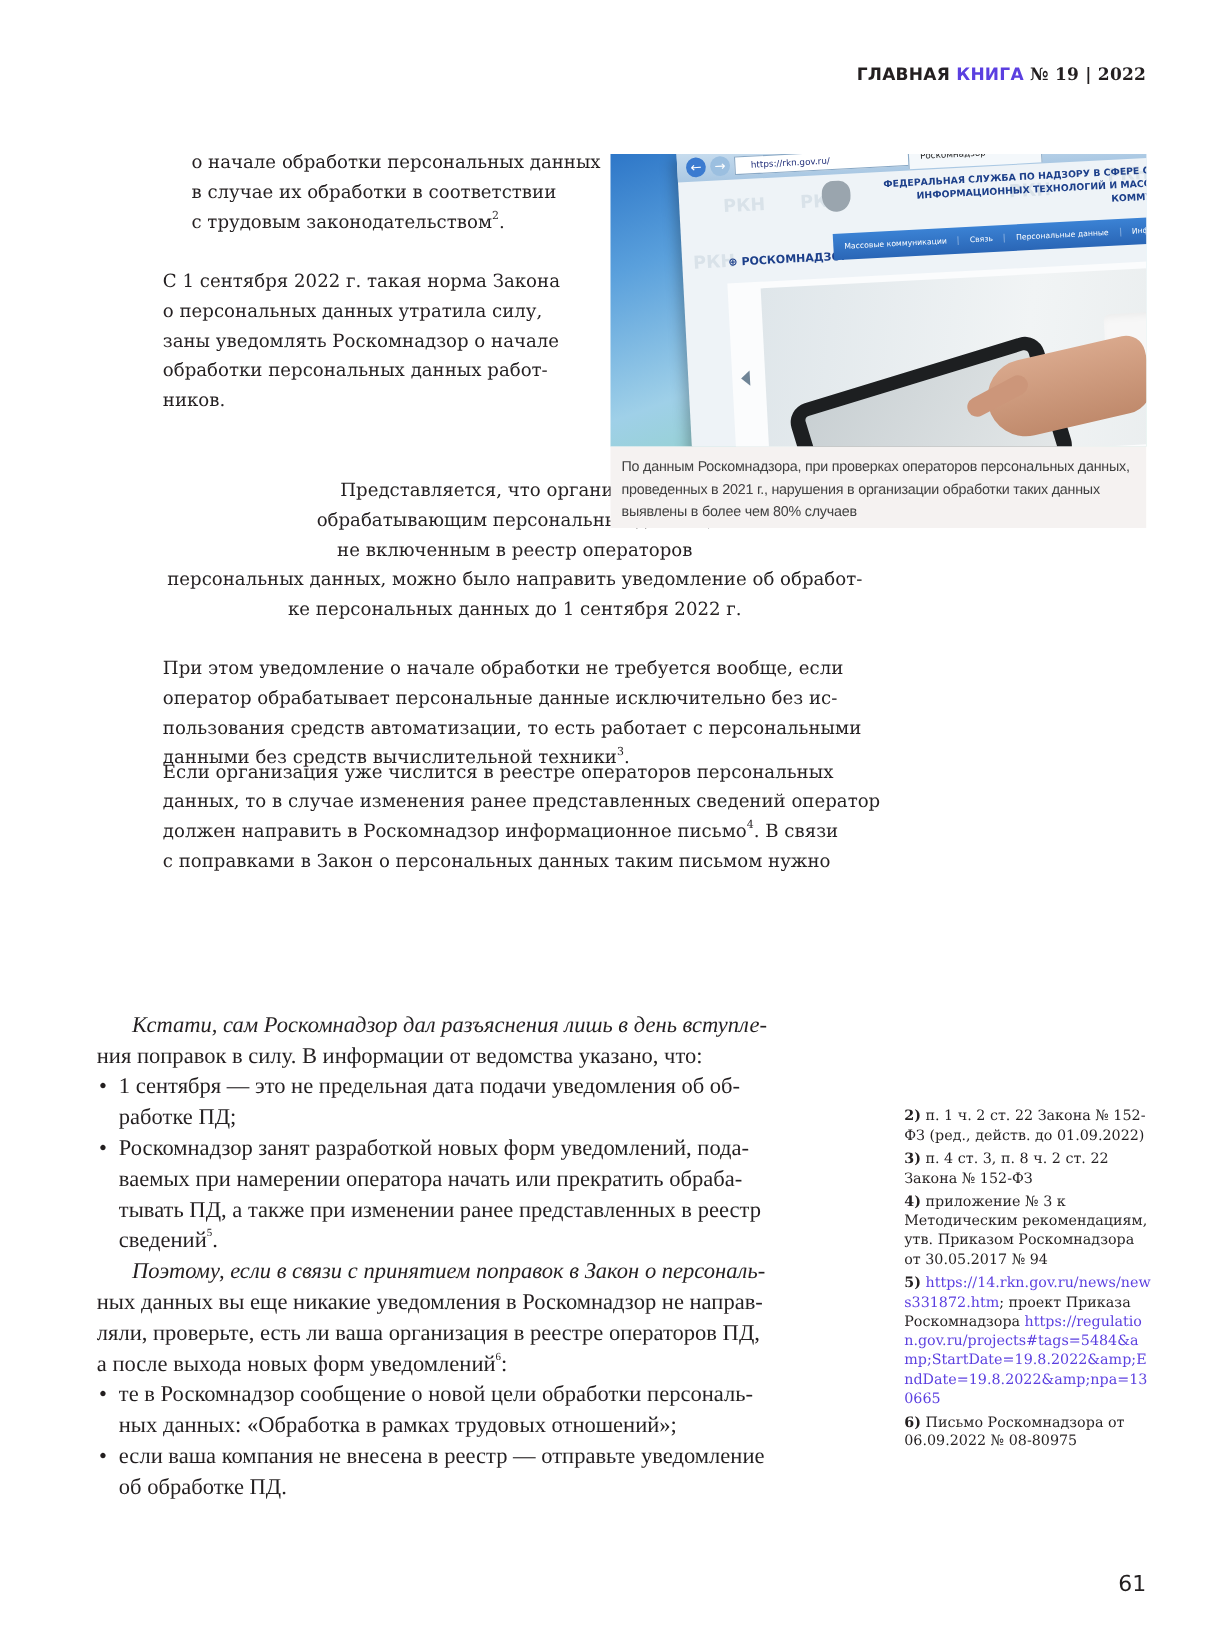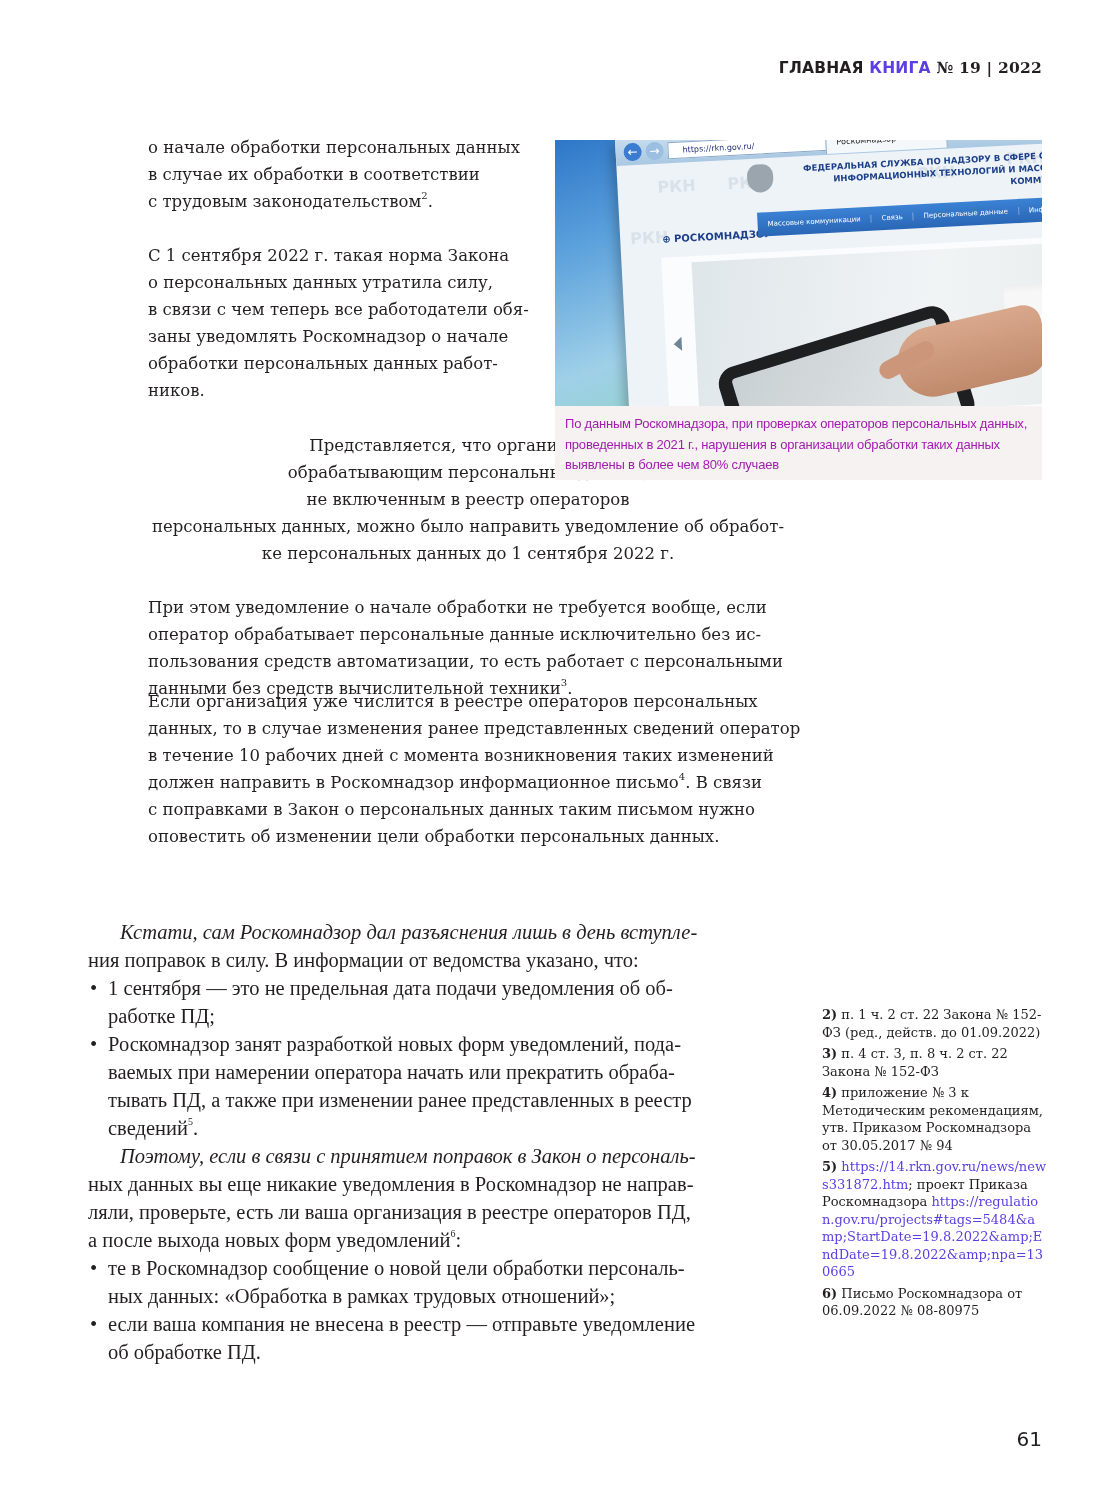--- a/index.html
+++ b/index.html
@@ -5,21 +5,21 @@
   html, body { margin: 0; padding: 0; background: #ffffff; }
   body { width: 1104px; height: 1500px; position: relative; overflow: hidden; color: #231f20; }
 
   
   .header { position: absolute; top: 58px; right: 62px; font-family: "DejaVu Sans", "Liberation Sans", sans-serif; font-weight: bold; font-size: 15.5px; letter-spacing: 0.2px; white-space: nowrap; margin-left: 39px; }
   .header .brand-accent { color: #5b3fe0; }
   .header .issue { font-family: "DejaVu Serif", serif; font-weight: bold; }
 
   
   .quote { position: absolute; left: 148px; font-family: "DejaVu Serif", "Liberation Serif", serif; font-size: 16.5px; line-height: 27px; color: #231f20; }
-  .q1 { top: 134px; width: 400px; }
+  .q1 { top: 134px; width: 400px; margin-left: 26px; }
   .q2 { top: 242px; width: 400px; }
   .q3 { top: 432px; width: 640px; text-align: center; }
   .q4 { top: 594px; width: 640px; }
   .q5 { top: 688px; width: 640px; }
   .qline { display: block; white-space: nowrap; }
   sup { font-size: 10px; line-height: 0; position: relative; top: -2px; }
 
   
   .photo { position: absolute; left: 555px; top: 140px; width: 487px; height: 266px; overflow: hidden; background: linear-gradient(160deg, #2e77c8 0%, #5aa0dc 25%, #9fd0e8 55%, #8fd3c0 80%, #7fcab0 100%); }
   .browser { position: absolute; left: 60px; top: 0px; width: 460px; height: 290px; background: #eef3f7; transform: rotate(-3deg); transform-origin: 0 0; box-shadow: -4px 4px 12px rgba(0,0,0,0.25); }
@@ -37,21 +37,21 @@
   .menu span { color: #fff; font-family: "DejaVu Sans", sans-serif; font-size: 7px; padding: 0 10px; border-right: 1px solid rgba(255,255,255,0.35); white-space: nowrap; }
   .slide { position: absolute; left: 40px; top: 120px; width: 420px; height: 170px; background: #fbfcfd; }
   .slide-img { position: absolute; left: 30px; top: 6px; width: 390px; height: 160px; background: linear-gradient(100deg, #dfe6ea 0%, #f1f4f5 60%, #e8eced 100%); overflow: hidden; }
   .tablet { position: absolute; left: 28px; top: 80px; width: 240px; height: 120px; background: #1d1f21; border-radius: 18px; transform: rotate(-14deg); }
   .tablet-screen { position: absolute; left: 14px; top: 12px; right: 14px; bottom: 12px; background: linear-gradient(135deg, #c9d0d3, #e3e7e8); border-radius: 4px; }
   .cup { position: absolute; right: 10px; top: 40px; width: 70px; height: 70px; background: #f7f7f7; border-radius: 6px 6px 20px 20px; box-shadow: inset -6px 0 10px rgba(0,0,0,0.08); }
   .hand { position: absolute; right: 40px; top: 70px; width: 150px; height: 70px; background: linear-gradient(#d9a88c, #c08a6c); border-radius: 40px 20px 30px 40px; transform: rotate(-10deg); }
   .finger { position: absolute; right: 150px; top: 100px; width: 60px; height: 18px; background: #cc967a; border-radius: 10px; transform: rotate(-25deg); }
   .slide-arrow { position: absolute; left: 8px; top: 80px; width: 0; height: 0; border-top: 7px solid transparent; border-bottom: 7px solid transparent; border-right: 8px solid #6f8496; }
 
-  .caption { position: absolute; left: 555px; top: 406px; width: 487px; height: 74px; background: #f5f2f1; box-sizing: border-box; padding: 8px 10px 0 10px; font-family: "Liberation Sans", "DejaVu Sans", sans-serif; font-size: 13px; line-height: 20.5px; color: #a21caf; letter-spacing: -0.2px; }
+  .caption { position: absolute; left: 555px; top: 406px; width: 487px; height: 74px; background: #f5f2f1; box-sizing: border-box; padding: 8px 10px 0 10px; font-family: "Liberation Sans", "DejaVu Sans", sans-serif; font-size: 13px; line-height: 20.5px; color: #404040; letter-spacing: -0.2px; }
 
   
   .body-text { position: absolute; left: 88px; width: 690px; font-family: "Liberation Serif", "DejaVu Serif", serif; font-size: 20.5px; line-height: 28px; color: #231f20; }
   .p-main { top: 918px; }
   .line { display: block; white-space: nowrap; }
   .indent { padding-left: 32px; font-style: italic; }
   .bullet { display: block; position: relative; padding-left: 20px; }
   .bullet .dot { position: absolute; left: 2px; top: 0; }
 
   
@@ -73,21 +73,20 @@
 
 <div class="quote q1">
   <span class="qline">о начале обработки персональных данных</span>
   <span class="qline">в случае их обработки в соответствии</span>
   <span class="qline"><span>с трудовым законодательством</span><sup>2</sup><span>.</span></span>
 </div>
 
 <div class="quote q2">
   <span class="qline">С 1 сентября 2022 г. такая норма Закона</span>
   <span class="qline">о персональных данных утратила силу,</span>
-  <span class="qline">в связи с чем теперь все работодатели обя-</span>
   <span class="qline">заны уведомлять Роскомнадзор о начале</span>
   <span class="qline">обработки персональных данных работ-</span>
   <span class="qline">ников.</span>
 </div>
 
 <div class="quote q3">
   <span class="qline">Представляется, что организациям,</span>
   <span class="qline">обрабатывающим персональные данные,</span>
   <span class="qline">не включенным в реестр операторов</span>
   <span class="qline">персональных данных, можно было направить уведомление об обработ-</span>
@@ -97,24 +96,22 @@
 <div class="quote q4">
   <span class="qline">При этом уведомление о начале обработки не требуется вообще, если</span>
   <span class="qline">оператор обрабатывает персональные данные исключительно без ис-</span>
   <span class="qline">пользования средств автоматизации, то есть работает с персональными</span>
   <span class="qline"><span>данными без средств вычислительной техники</span><sup>3</sup><span>.</span></span>
 </div>
 
 <div class="quote q5">
   <span class="qline">Если организация уже числится в реестре операторов персональных</span>
   <span class="qline">данных, то в случае изменения ранее представленных сведений оператор</span>
-  <span class="qline">в течение 10 рабочих дней с момента возникновения таких изменений</span>
   <span class="qline"><span>должен направить в Роскомнадзор информационное письмо</span><sup>4</sup><span>. В связи</span></span>
   <span class="qline">с поправками в Закон о персональных данных таким письмом нужно</span>
-  <span class="qline">оповестить об изменении цели обработки персональных данных.</span>
 </div>
 
 <div class="photo">
   <div class="browser">
     <div class="browser-bar">
       <div class="nav-btn" style="left:8px">←</div>
       <div class="nav-btn fwd" style="left:30px">→</div>
       <div class="url">https://rkn.gov.ru/</div>
       <div class="tab"><span>Роскомнадзор</span><span class="tab-close">×</span></div>
     </div>

